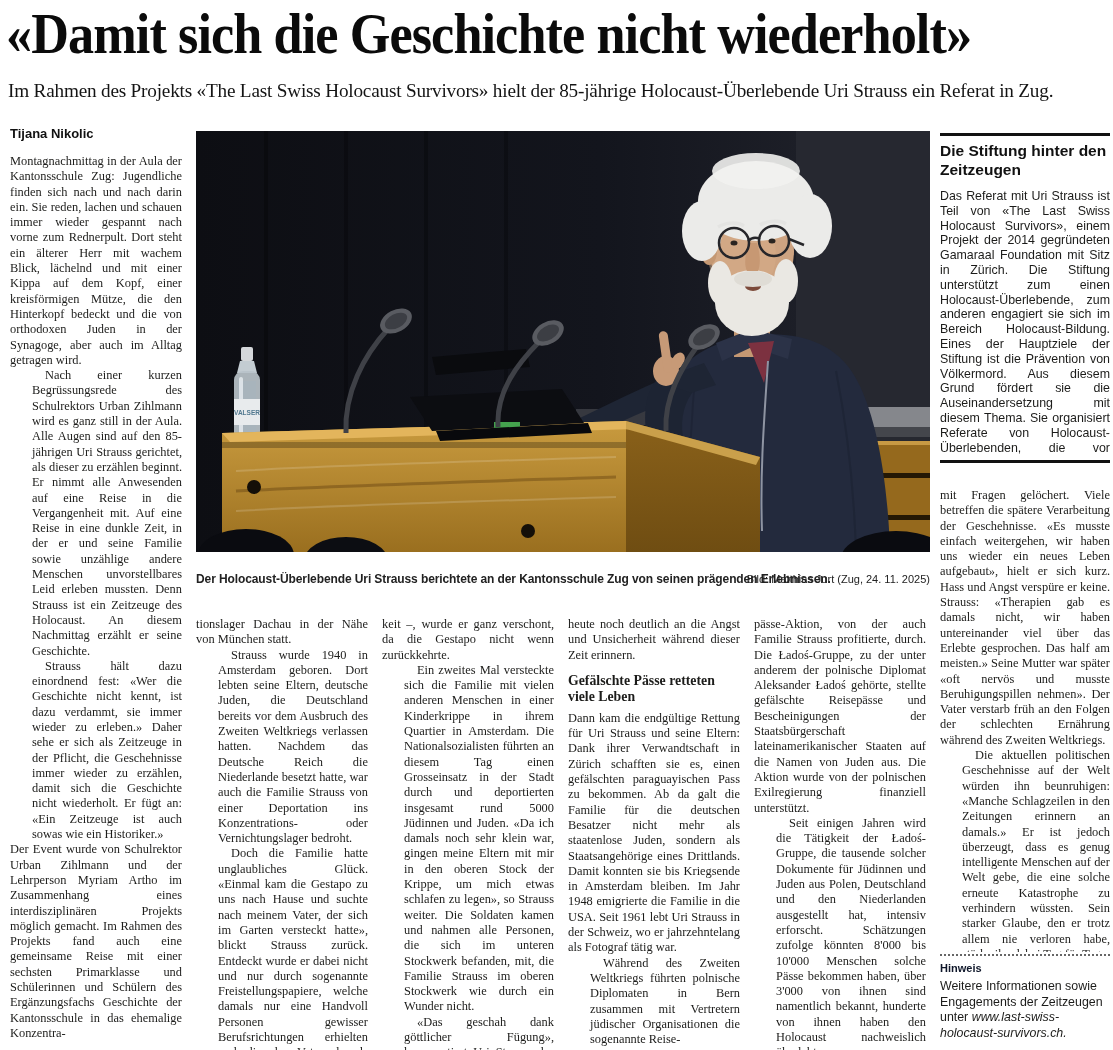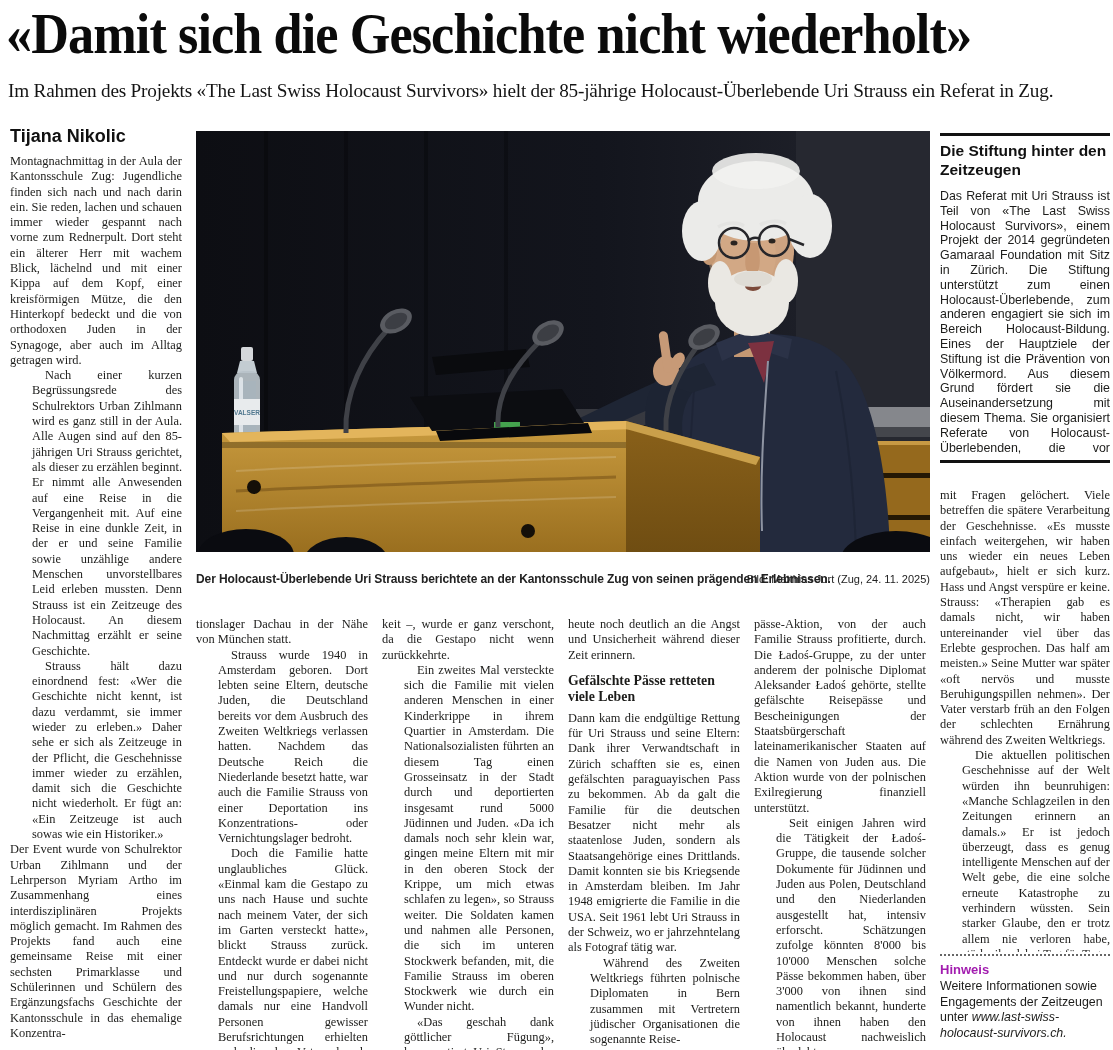--- a/index.html
+++ b/index.html
@@ -6,21 +6,21 @@
   .page{position:relative;width:1113px;height:1050px;background:#fff;overflow:hidden;
         color:#1c1c1a;}
 
   .headline{position:absolute;left:6px;top:4px;margin:0;white-space:nowrap;
     font-family:"Liberation Serif",serif;font-weight:700;font-size:58px;line-height:1.05;
     letter-spacing:-1px;color:#0b0b0b;transform:scaleX(.9);transform-origin:0 0;}
   .subhead{position:absolute;left:8px;top:80px;white-space:nowrap;
     font-family:"Liberation Serif",serif;font-size:19.5px;letter-spacing:-.2px;color:#141414;
     transform:scaleX(.985);transform-origin:0 0;}
   .byline{position:absolute;left:10px;top:126px;
-    font-family:"Liberation Sans",sans-serif;font-weight:700;font-size:18px;color:#111;}
+    font-family:"Liberation Sans",sans-serif;font-weight:700;font-size:13px;color:#111;}
 
   .textcol{position:absolute;overflow:hidden;
     font-family:"Liberation Serif",serif;font-size:12.4px;line-height:15.3px;
     text-align:justify;color:#1c1c1a;hyphens:auto;-webkit-hyphens:auto;}
   .textcol p{margin:0;}
   .textcol p.ind{text-indent:13px;margin-left:22px;}
   .col-h2{font-family:"Liberation Serif",serif;font-weight:700;font-size:13.8px;
     line-height:16.5px;margin:10px 0 5px;text-align:left;}
 
   .photo{position:absolute;left:196px;top:131px;width:734px;height:421px;margin:0;}
@@ -34,21 +34,21 @@
   .rule{position:absolute;left:940px;width:170px;height:2.5px;background:#111;}
   .sb-title{position:absolute;left:940px;top:141px;width:170px;
     font-family:"Liberation Sans",sans-serif;font-weight:700;font-size:15.5px;
     line-height:19px;color:#111;}
   .sb-body{position:absolute;left:940px;top:189px;width:170px;overflow:hidden;
     font-family:"Liberation Sans",sans-serif;font-size:12.4px;line-height:14.8px;
     text-align:justify;color:#1c1c1a;}
 
   .dotted{position:absolute;left:940px;top:954px;width:170px;border-top:2px dotted #666;}
   .note-label{position:absolute;left:940px;top:962px;
-    font-family:"Liberation Sans",sans-serif;font-weight:700;font-size:13px;color:#a21caf;}
+    font-family:"Liberation Sans",sans-serif;font-weight:700;font-size:11px;color:#0f172a;}
   .note-body{position:absolute;left:940px;top:979px;width:170px;
     font-family:"Liberation Sans",sans-serif;font-size:12.4px;line-height:15.5px;
     color:#1c1c1a;}
   .note-body .url{font-style:italic;}
 </style>
 </head>
 <body>
 
 <div class="page">
 

